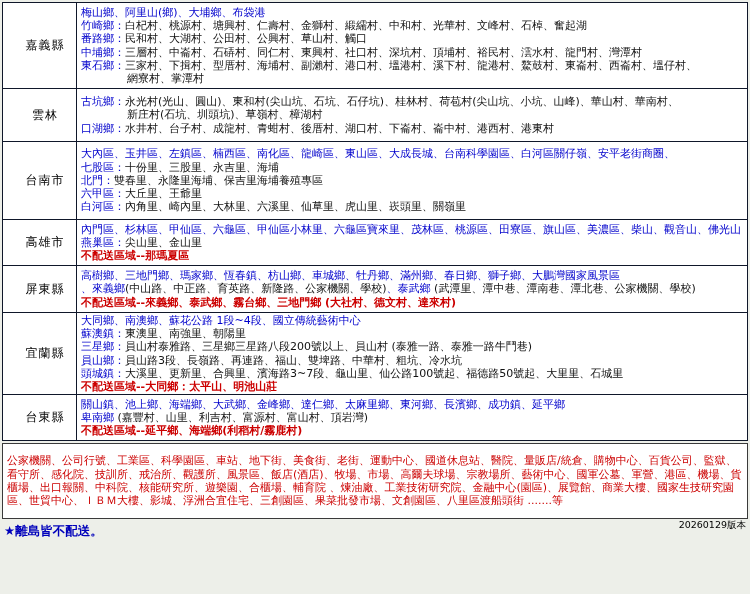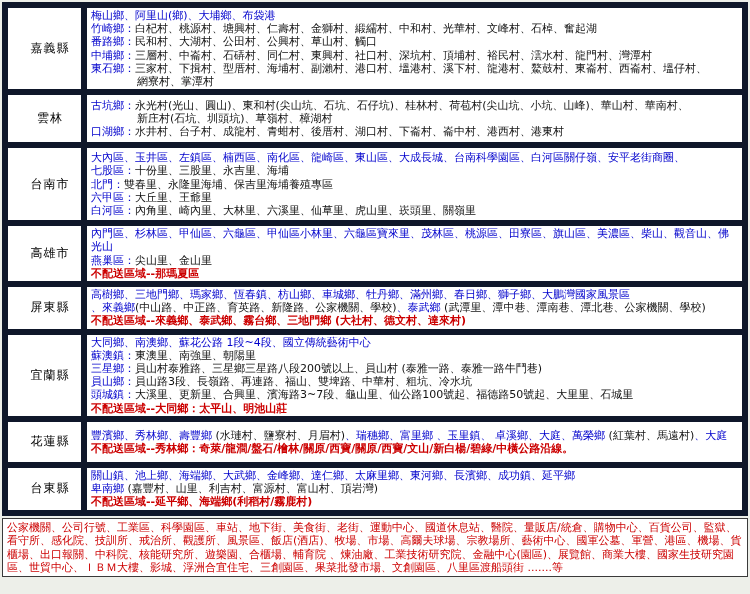--- a/index.html
+++ b/index.html
@@ -10,21 +10,21 @@
   }
   .page{position:relative;width:750px;height:594px;}
   .area-table{
     border-collapse:collapse;
     width:746px;
     margin:2px 0 0 2px;
     background:#ffffff;
     table-layout:fixed;
   }
   .area-table td{
-    border:6px solid #0f172a;
+    border:1px solid #0f172a;
     vertical-align:middle;
   }
   .area-table td.region{
     width:60px;
     text-align:center;
     font-size:12px;
     color:#000;
     letter-spacing:1px;
     padding-left:12px;
   }
@@ -47,21 +47,21 @@
   .seg-black{color:#111111;}
   .seg-red{color:#cc0000;font-weight:bold;}
   .notes-box{
     width:736px;
     margin:2px 0 0 2px;
     border:1px solid #3a3a3a;
     background:#ffffff;
     color:#cc0000;
     font-size:11px;
     line-height:13.4px;
-    padding:2px 4px;
+    padding:10px 4px;
   }
   .footer-line1{
     color:#0000bb;
     font-weight:bold;
     font-size:12.5px;
     margin:5px 4px 0 4px;
   }
   .footer-row{
     display:flex;
     justify-content:space-between;
@@ -136,36 +136,33 @@
           <td class="content">
             <div class="line"><span class="seg-blue">大同鄉、南澳鄉、蘇花公路 1段~4段、國立傳統藝術中心</span></div>
             <div class="line"><span class="seg-blue">蘇澳鎮：</span><span class="seg-black">東澳里、南強里、朝陽里</span></div>
             <div class="line"><span class="seg-blue">三星鄉：</span><span class="seg-black">員山村泰雅路、三星鄉三星路八段200號以上、員山村 (泰雅一路、泰雅一路牛鬥巷)</span></div>
             <div class="line"><span class="seg-blue">員山鄉：</span><span class="seg-black">員山路3段、長嶺路、再連路、福山、雙埤路、中華村、粗坑、冷水坑</span></div>
             <div class="line"><span class="seg-blue">頭城鎮：</span><span class="seg-black">大溪里、更新里、合興里、濱海路3~7段、龜山里、仙公路100號起、福德路50號起、大里里、石城里</span></div>
             <div class="line"><span class="seg-red">不配送區域--大同鄉：太平山、明池山莊</span></div>
           </td>
         </tr>
         <tr>
-          <td class="region">花蓮縣</td>
-          <td class="content">
-            <div class="line"><span class="seg-blue">豐濱鄉、秀林鄉、壽豐鄉 </span><span class="seg-black">(水璉村、鹽寮村、月眉村)</span><span class="seg-blue">、瑞穗鄉、富里鄉 、玉里鎮、 卓溪鄉、大庭、萬榮鄉 </span><span class="seg-black">(紅葉村、馬遠村)</span><span class="seg-blue">、大庭</span></div>
-            <div class="line"><span class="seg-red">不配送區域--秀林鄉：奇萊/龍澗/盤石/檜林/關原/西寶/關原/西寶/文山/新白楊/碧綠/中橫公路沿線。</span></div>
-          </td>
-        </tr>
-        <tr>
           <td class="region">台東縣</td>
           <td class="content">
             <div class="line"><span class="seg-blue">關山鎮、池上鄉、海端鄉、大武鄉、金峰鄉、達仁鄉、太麻里鄉、東河鄉、長濱鄉、成功鎮、延平鄉</span></div>
             <div class="line"><span class="seg-blue">卑南鄉 </span><span class="seg-black">(嘉豐村、山里、利吉村、富源村、富山村、頂岩灣)</span></div>
             <div class="line"><span class="seg-red">不配送區域--延平鄉、海端鄉(利稻村/霧鹿村)</span></div>
           </td>
         </tr>
       </tbody>
   </table>
 
   <div class="notes-box">
     <span>公家機關、公司行號、工業區、科學園區、車站、地下街、美食街、老街、運動中心、國道休息站、醫院、量販店/統倉、購物中心、百貨公司、監獄、看守所、感化院、技訓所、戒治所、觀護所、風景區、飯店(酒店)、牧場、市場、高爾夫球場、宗教場所、藝術中心、國軍公墓、軍營、港區、機場、貨櫃場、出口報關、中科院、核能研究所、遊樂園、合櫃場、輔育院 、煉油廠、工業技術研究院、金融中心(園區)、展覽館、商業大樓、國家生技研究園區、世貿中心、ＩＢＭ大樓、影城、浮洲合宜住宅、三創園區、果菜批發市場、文創園區、八里區渡船頭街 .......等</span>
   </div>
 
 
+  <div class="footer-row">
+    <div class="footer-line2">★離島皆不配送。</div>
+    <div class="version">20260129版本</div>
+  </div>
 
 </div>
 
 </body></html>

